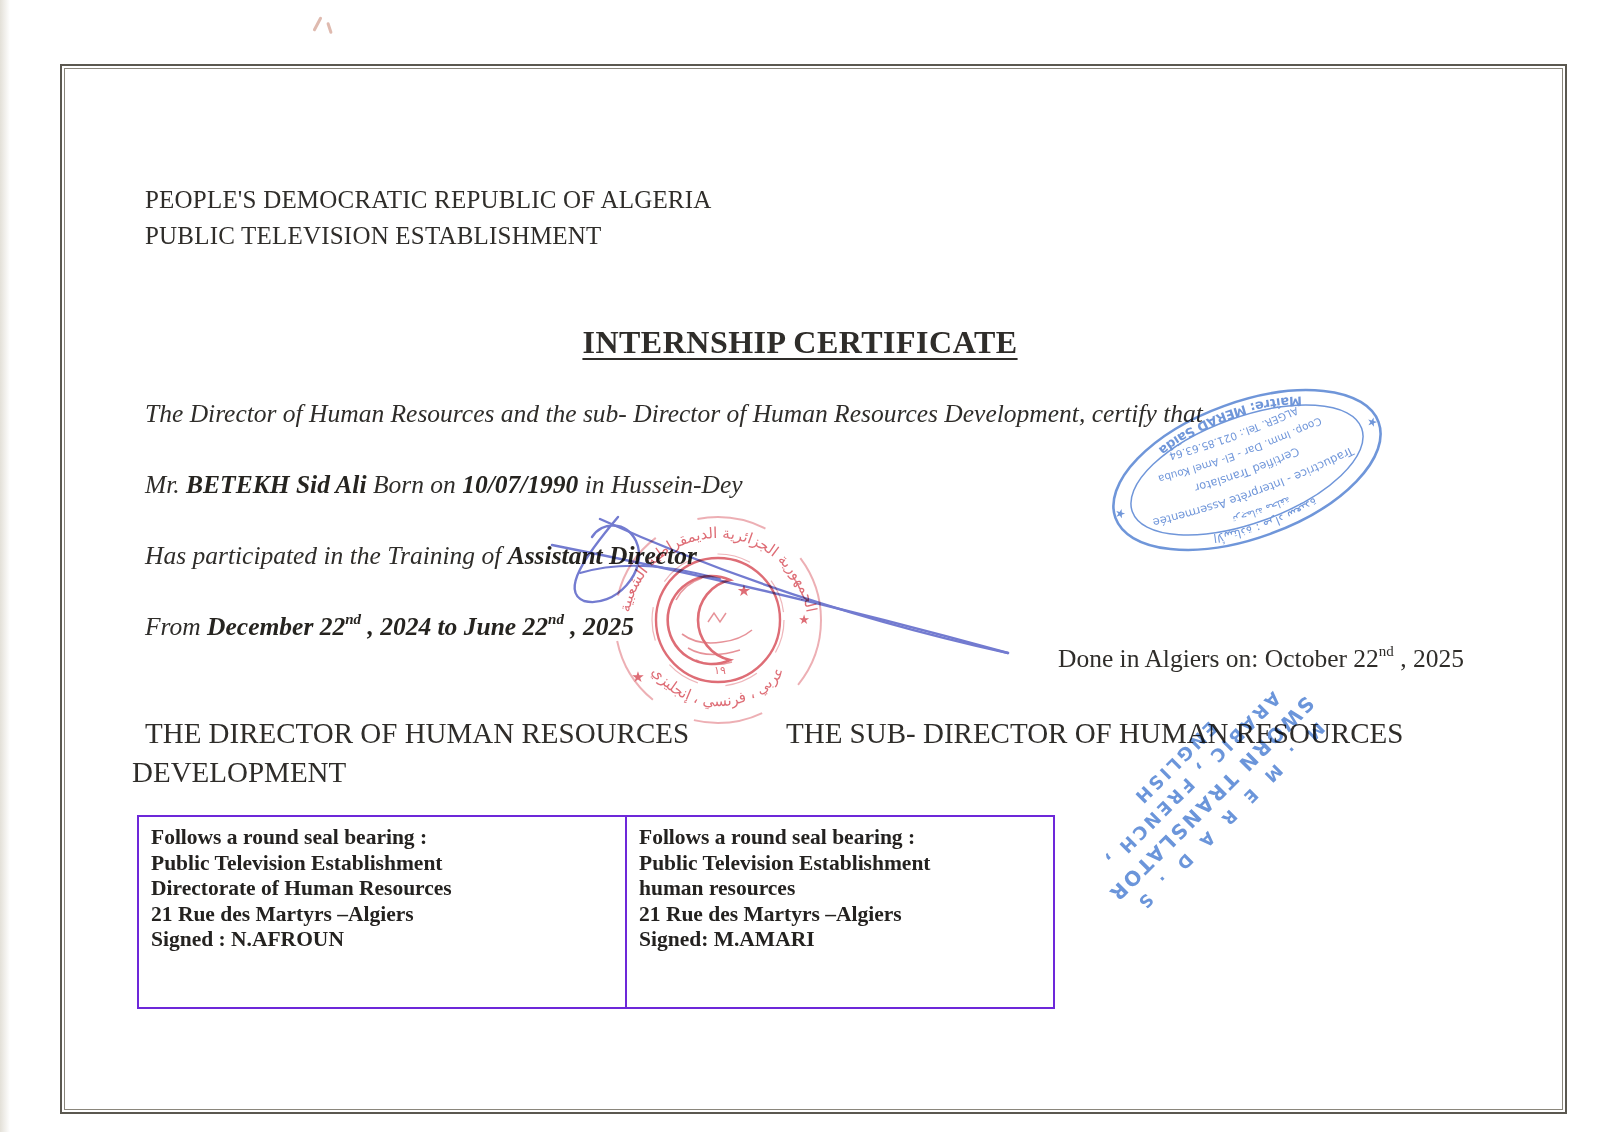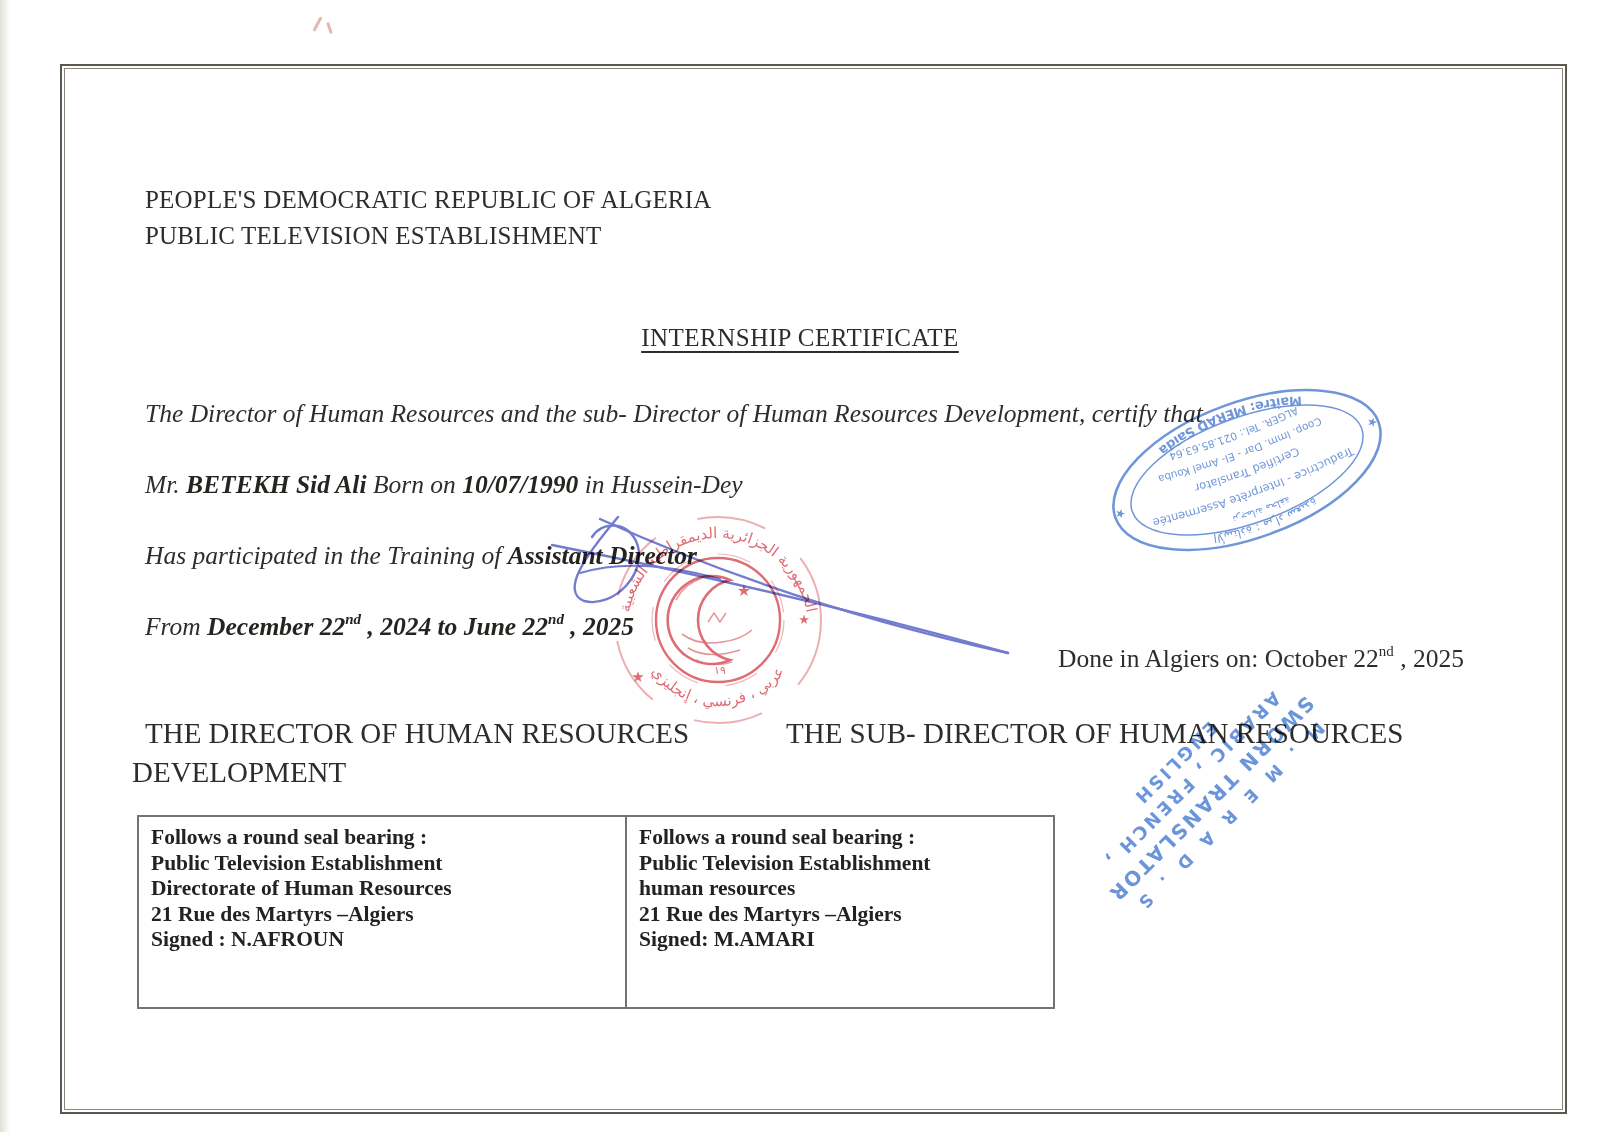--- a/index.html
+++ b/index.html
@@ -6,28 +6,28 @@
   .page{position:relative;width:1600px;height:1132px;background:#ffffff;overflow:hidden;
         font-family:"Liberation Serif","DejaVu Serif",serif;color:#2f2d2a;}
   .page::before{content:"";position:absolute;left:0;top:0;width:10px;height:100%;
         background:linear-gradient(90deg,#e3e0d8,rgba(245,245,243,0));}
   .frame-outer{position:absolute;left:60px;top:64px;width:1503px;height:1046px;
         border:2px solid #5b5850;}
   .frame-inner{position:absolute;left:2px;top:2px;right:2px;bottom:2px;border:1px solid #8a867c;}
   .txt{position:absolute;white-space:nowrap;}
   .hdr{left:145px;font-size:25px;letter-spacing:.2px;}
   .title-wrap{position:absolute;left:0;top:324px;width:1600px;text-align:center;}
-  .title{font-size:25px;font-weight:400;letter-spacing:.5px;
+  .title{font-size:32px;font-weight:700;letter-spacing:.5px;
          text-decoration:underline;text-underline-offset:5px;text-decoration-thickness:2px;}
   .bodyline{left:145px;font-size:25.5px;font-style:italic;}
   b{font-weight:700;color:#262420;}
   sup.ord{font-size:15px;font-weight:700;position:relative;top:-2px;vertical-align:super;line-height:0;}
   .sig{font-size:29px;}
   .boxes{position:absolute;left:137px;top:815px;display:flex;}
-  .seal-box{border:2px solid #737373;padding:8px 12px 10px 12px;
+  .seal-box{border:2px solid #6d28d9;padding:8px 12px 10px 12px;
             font-size:21.5px;font-weight:700;line-height:25.5px;color:#242220;}
   .seal-box.left{width:462px;height:172px;}
   .seal-box.right{width:402px;height:172px;margin-left:-2px;}
   .stamp{position:absolute;mix-blend-mode:multiply;}
   .diag-stamp{left:1048px;top:712px;width:284px;height:132px;
       transform:rotate(135deg);transform-origin:center;
       font-family:"DejaVu Sans","Liberation Sans",sans-serif;font-weight:700;
       color:#4a7ed2;text-align:center;opacity:.82;}
   .diag-stamp .l1{font-size:17px;letter-spacing:6px;margin-bottom:4px;}
   .diag-stamp .l2{font-size:20px;letter-spacing:2.5px;margin-bottom:4px;}

